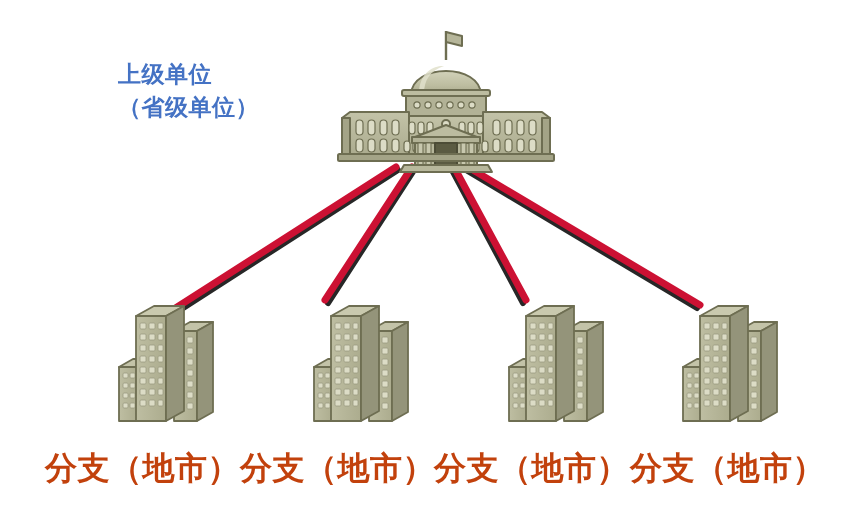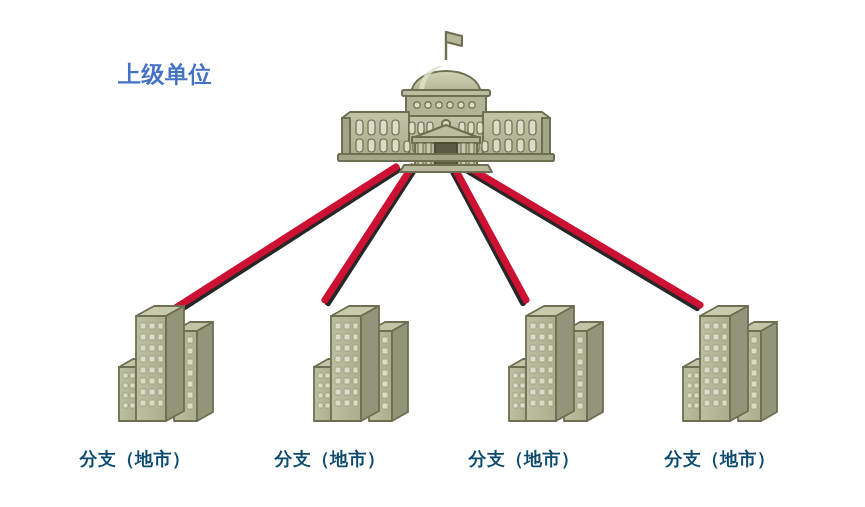--- a/index.html
+++ b/index.html
@@ -39,22 +39,22 @@
     text-align: left;
     white-space: nowrap;
     user-select: none;
   }
   .hq-label .line2 {
     display: block;
   }
   .branch-label {
     position: absolute;
     top: 447px;
-    color: #0c4a6e;
-    font-size: 18px;
+    color: #c2410c;
+    font-size: 32px;
     font-weight: bold;
     letter-spacing: 0.5px;
     text-align: center;
     white-space: nowrap;
     user-select: none;
   }
   .branch-label.b0 { left: 45px;  width: 180px; }
   .branch-label.b1 { left: 240px; width: 180px; }
   .branch-label.b2 { left: 434px; width: 180px; }
   .branch-label.b3 { left: 630px; width: 180px; }
@@ -433,20 +433,21 @@
           <rect x="42" y="86" width="5" height="6" rx="1"></rect>
         <rect x="24" y="97" width="6" height="6" rx="1"></rect>
           <rect x="33" y="97" width="6" height="6" rx="1"></rect>
           <rect x="42" y="97" width="5" height="6" rx="1"></rect>
       </g>
     </g>
   </svg>
 
   <div class="hq-label">
     <span>上级单位</span>
+    <span class="line2">（省级单位）</span>
   </div>
 
   <div class="branch-label b0">分支（地市）</div>
   <div class="branch-label b1">分支（地市）</div>
   <div class="branch-label b2">分支（地市）</div>
   <div class="branch-label b3">分支（地市）</div>
 
 </div>
 
 </body></html>

